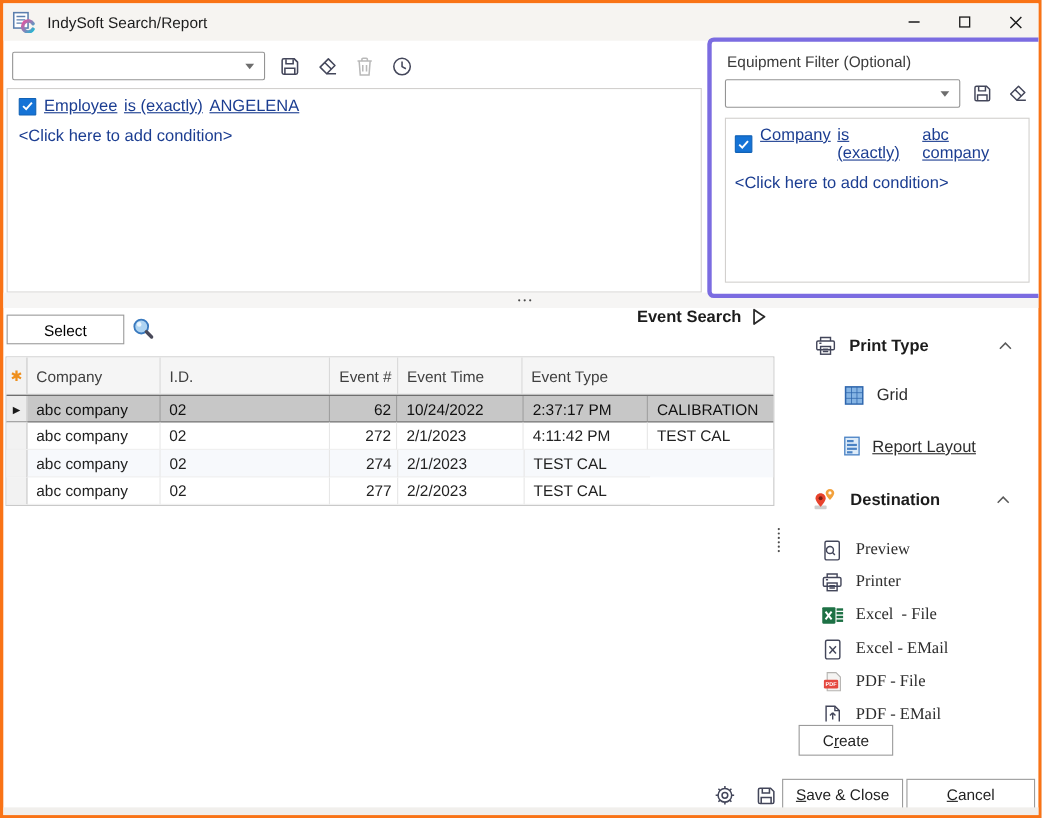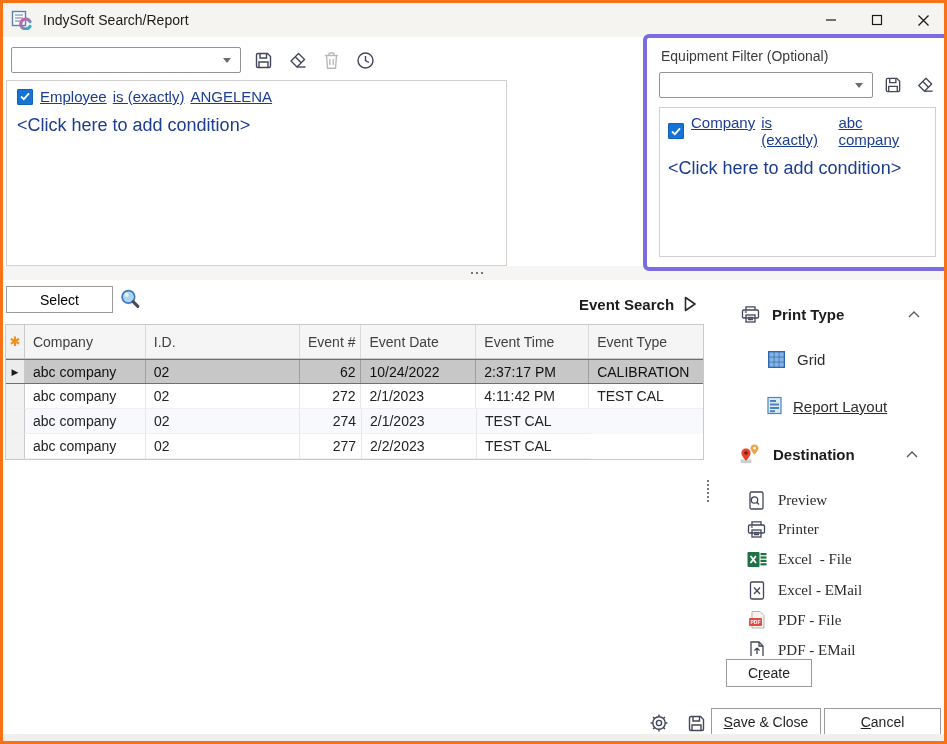--- a/index.html
+++ b/index.html
@@ -21,43 +21,43 @@
   .combo { display:flex; align-items:center; border:1px solid #949494; border-radius:2px;
     background:#fff; height:26px; }
   .combo input { border:none; outline:none; flex:1; height:100%; font-size:14px; padding:0 6px;
     font-family:"Liberation Sans", sans-serif; background:transparent; }
   .caret { width:0; height:0; border-left:4px solid transparent; border-right:4px solid transparent;
     border-top:5px solid #6d6d6d; margin-right:9px; }
   .icon-btn { width:24px; height:24px; display:flex; align-items:center; justify-content:center; }
   .tb-gap { margin-left:10px; }
   
   .cond-box { position:absolute; background:#fff; border:1px solid #d2d0ce; padding:7px 10px; }
-  .cond-left { left:3px; top:77px; width:501px; height:186px; }
+  .cond-left { left:3px; top:77px; width:632px; height:186px; }
   .cond-row { display:flex; align-items:center; gap:7px; margin-bottom:10px; }
   .checkbox { width:16px; height:16px; background:#1573d6; border:1px solid #1262b5;
     display:flex; align-items:center; justify-content:center; border-radius:1px; flex:none; }
   .links { display:flex; gap:6px; font-size:15px; }
   .cond-link { color:#1b3d91; text-decoration:underline; cursor:pointer; }
-  .add-cond { font-size:18px; color:#1b3d91; cursor:pointer; }
+  .add-cond { font-size:15px; color:#1b3d91; cursor:pointer; }
   
   .h-splitter { position:absolute; left:0; top:263px; width:947px; height:14px; background:#f6f5f4;
     display:flex; align-items:center; justify-content:center; z-index:1; }
   .hdots { display:flex; gap:3px; }
   .hdots i, .vdots i { width:2px; height:2px; background:#4a4a4a; border-radius:50%; display:block; }
   
   .equip-panel { position:absolute; left:640px; top:31px; width:307px; height:237px;
     background:#fff; border:4px solid #7b6ce1; border-radius:6px; z-index:2; padding:8px 10px 8px 12px; }
   .equip-title { font-size:14px; color:#3b3b3b; margin:2px 0 8px 2px; }
   .equip-toolbar { display:flex; align-items:center; }
   .equip-cond { border:1px solid #d2d0ce; margin-top:9px; height:150px; padding:6px 8px; }
   
   .select-btn { position:absolute; left:3px; top:283px; width:107px; height:27px; background:#fff;
     border:1px solid #9b9b9b; font-size:14px; display:flex; align-items:center; justify-content:center; cursor:pointer; }
   .magnifier { position:absolute; left:116px; top:285px; }
-  .event-search { position:absolute; left:576px; top:292px; display:flex; align-items:center; gap:8px; }
+  .event-search { position:absolute; left:576px; top:276px; display:flex; align-items:center; gap:8px; }
   .event-search .lbl { font-weight:bold; font-size:15px; color:#1c1c1c; }
   .grid { position:absolute; left:2px; top:321px; width:699px; border:1px solid #c9c9c9; background:#fff; }
   .grid-row { display:flex; height:25px; }
   .grid-head { display:flex; height:34px; background:#f5f5f5; border-bottom:1px solid #c9c9c9; }
   .gc { display:flex; align-items:center; padding:0 8px; font-size:14px; overflow:hidden; white-space:nowrap; }
   .grid-head .gc { color:#3f3f3f; border-right:1px solid #d9d9d9; }
   .grid-row .gc { color:#222; border-right:1px solid #e7e7e7; border-bottom:1px solid #efefef; }
   .c0 { width:19px; padding:0; justify-content:center; background:#f2f2f2; border-right:1px solid #c9c9c9 !important; }
   .c1 { width:121px; } .c2 { width:154px; } .c3 { width:62px; justify-content:flex-end; padding-right:5px; }
   .c4 { width:115px; } .c5 { width:113px; } .c6 { width:114px; border-right:none !important; }
@@ -245,21 +245,20 @@
   </div>
 
   <div class="grid">
     <div class="grid-head">
       <div class="gc c0">
           <span class="star">✱</span>
         </div>
       <div class="gc c1">Company</div>
       <div class="gc c2">I.D.</div>
       <div class="gc c3">Event #</div>
-      <div class="gc c4">Event Date</div>
       <div class="gc c5">Event Time</div>
       <div class="gc c6">Event Type</div>
     </div>
     <div class="grid-row row-sel">
       <div class="gc c0">
           <span class="row-arrow">▶</span>
         </div>
       <div class="gc c1">abc company</div>
       <div class="gc c2">02</div>
       <div class="gc c3">62</div>

